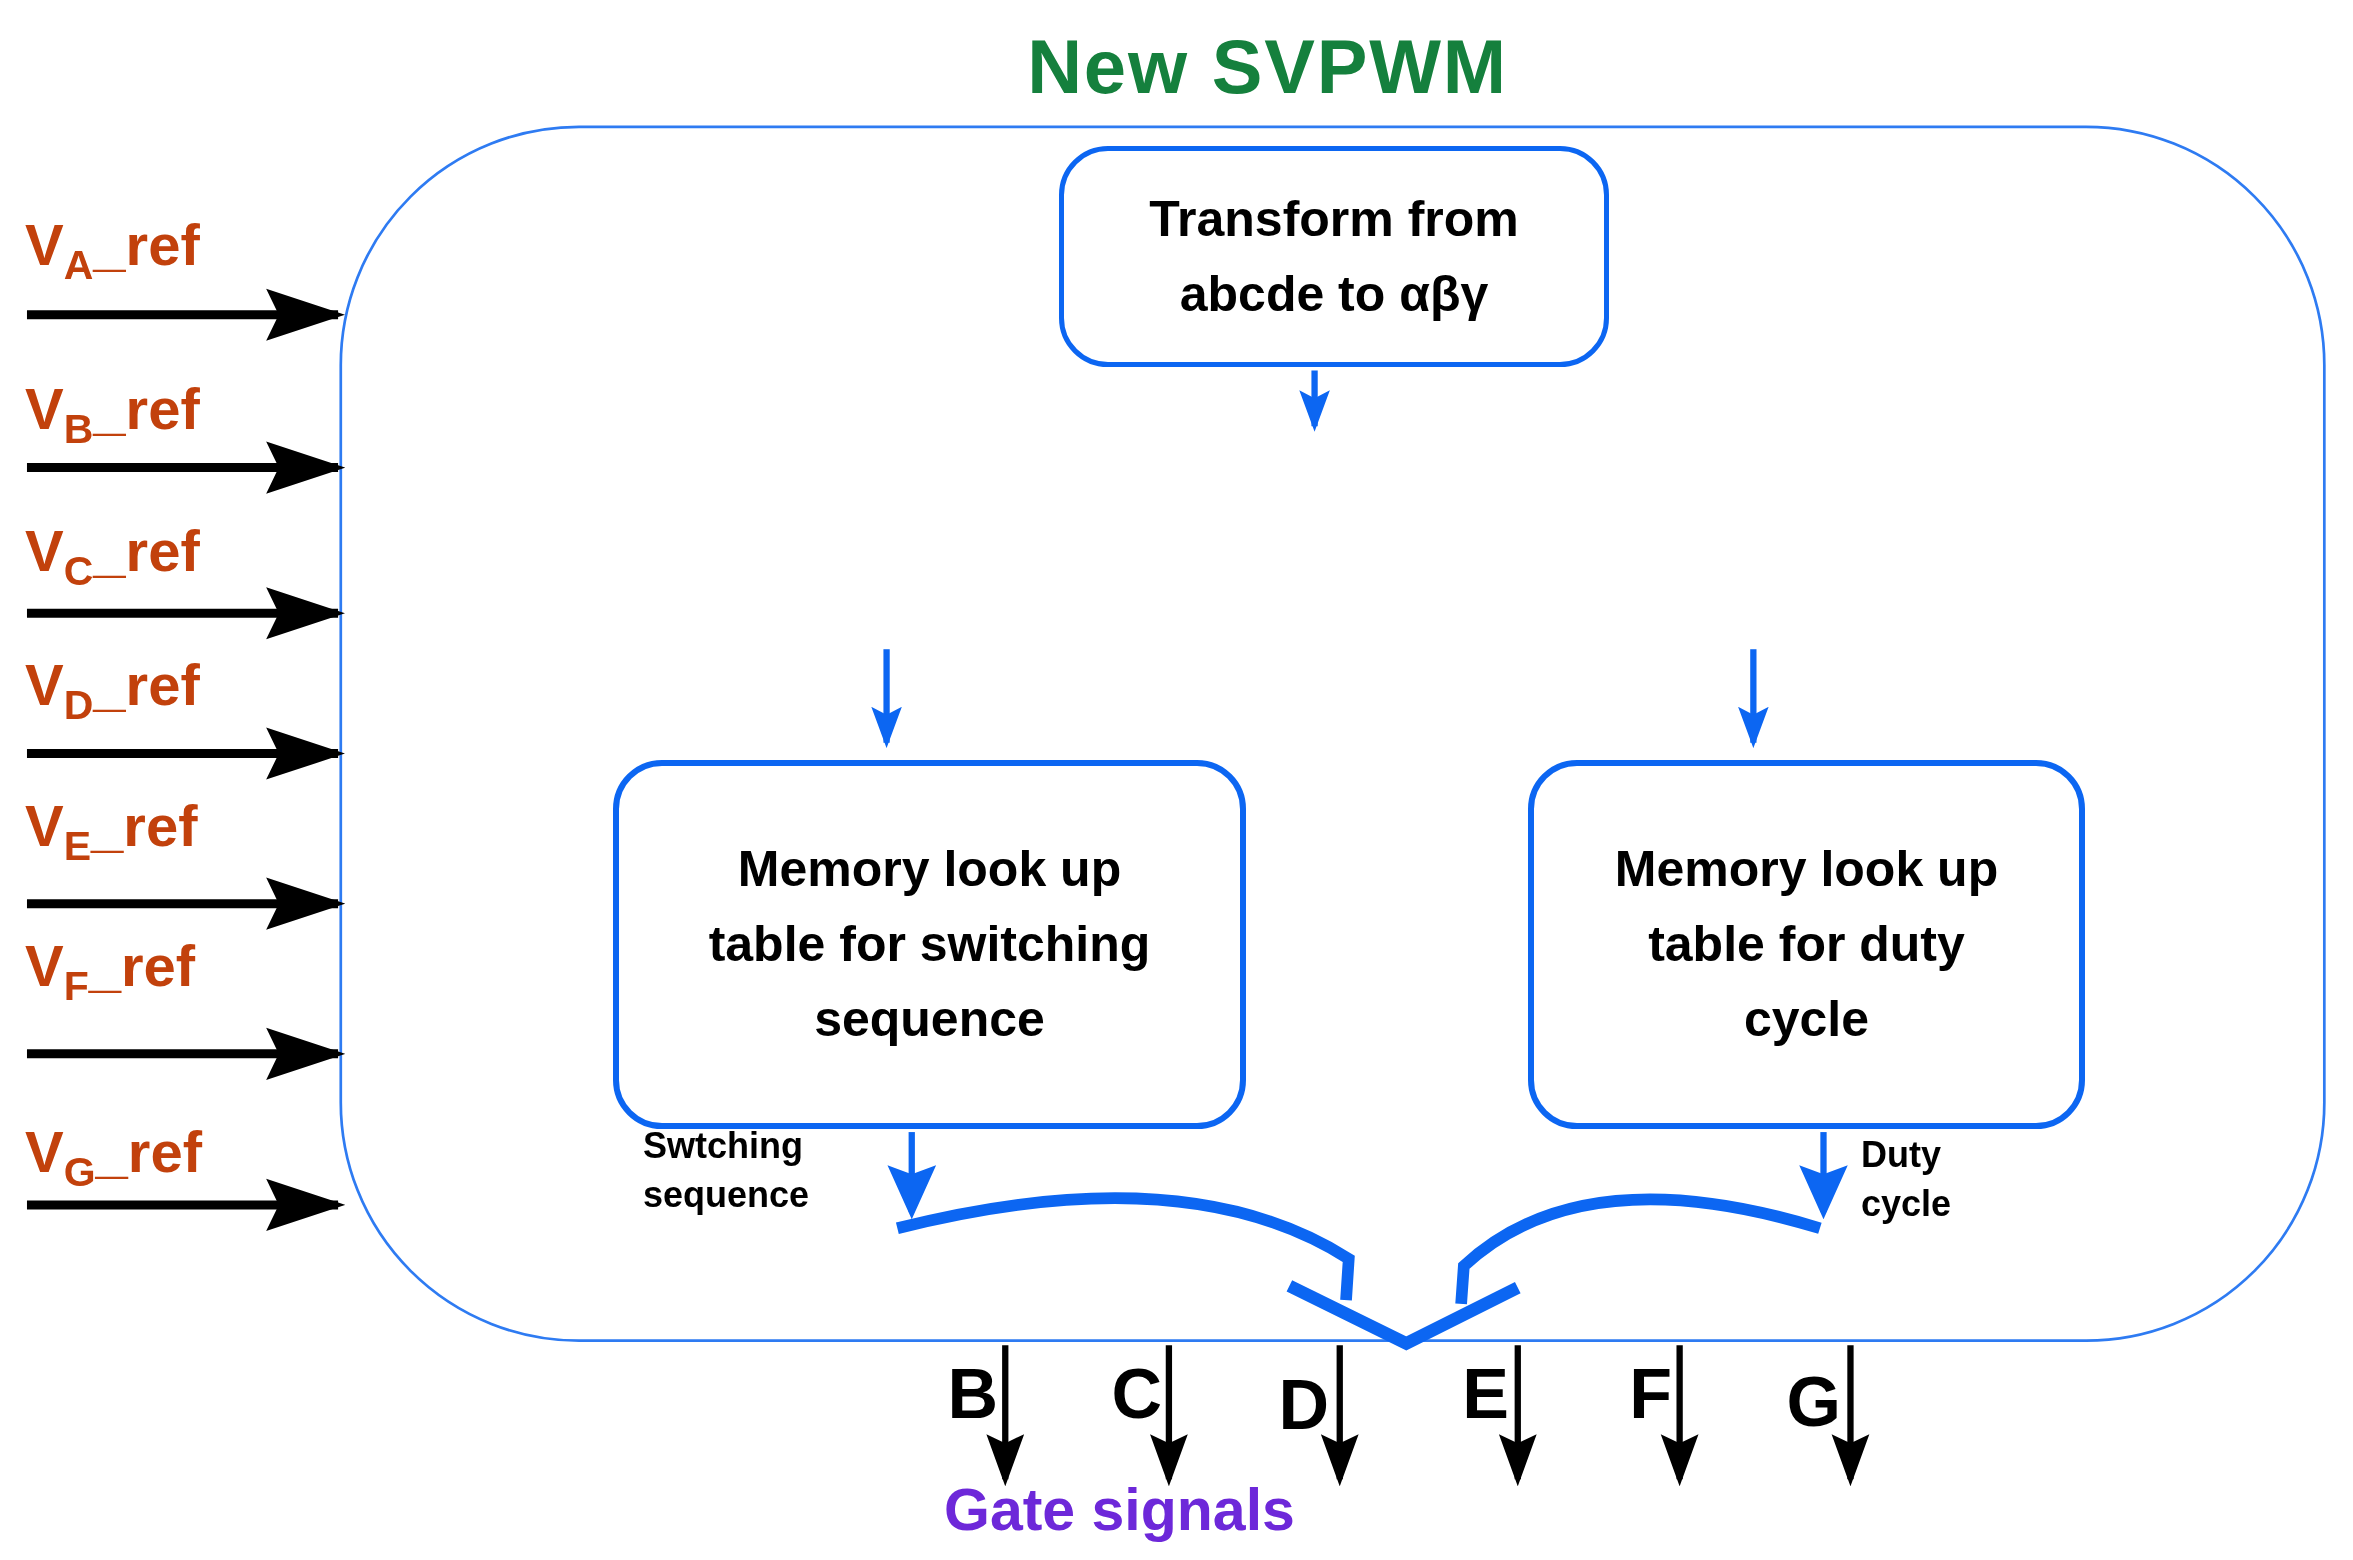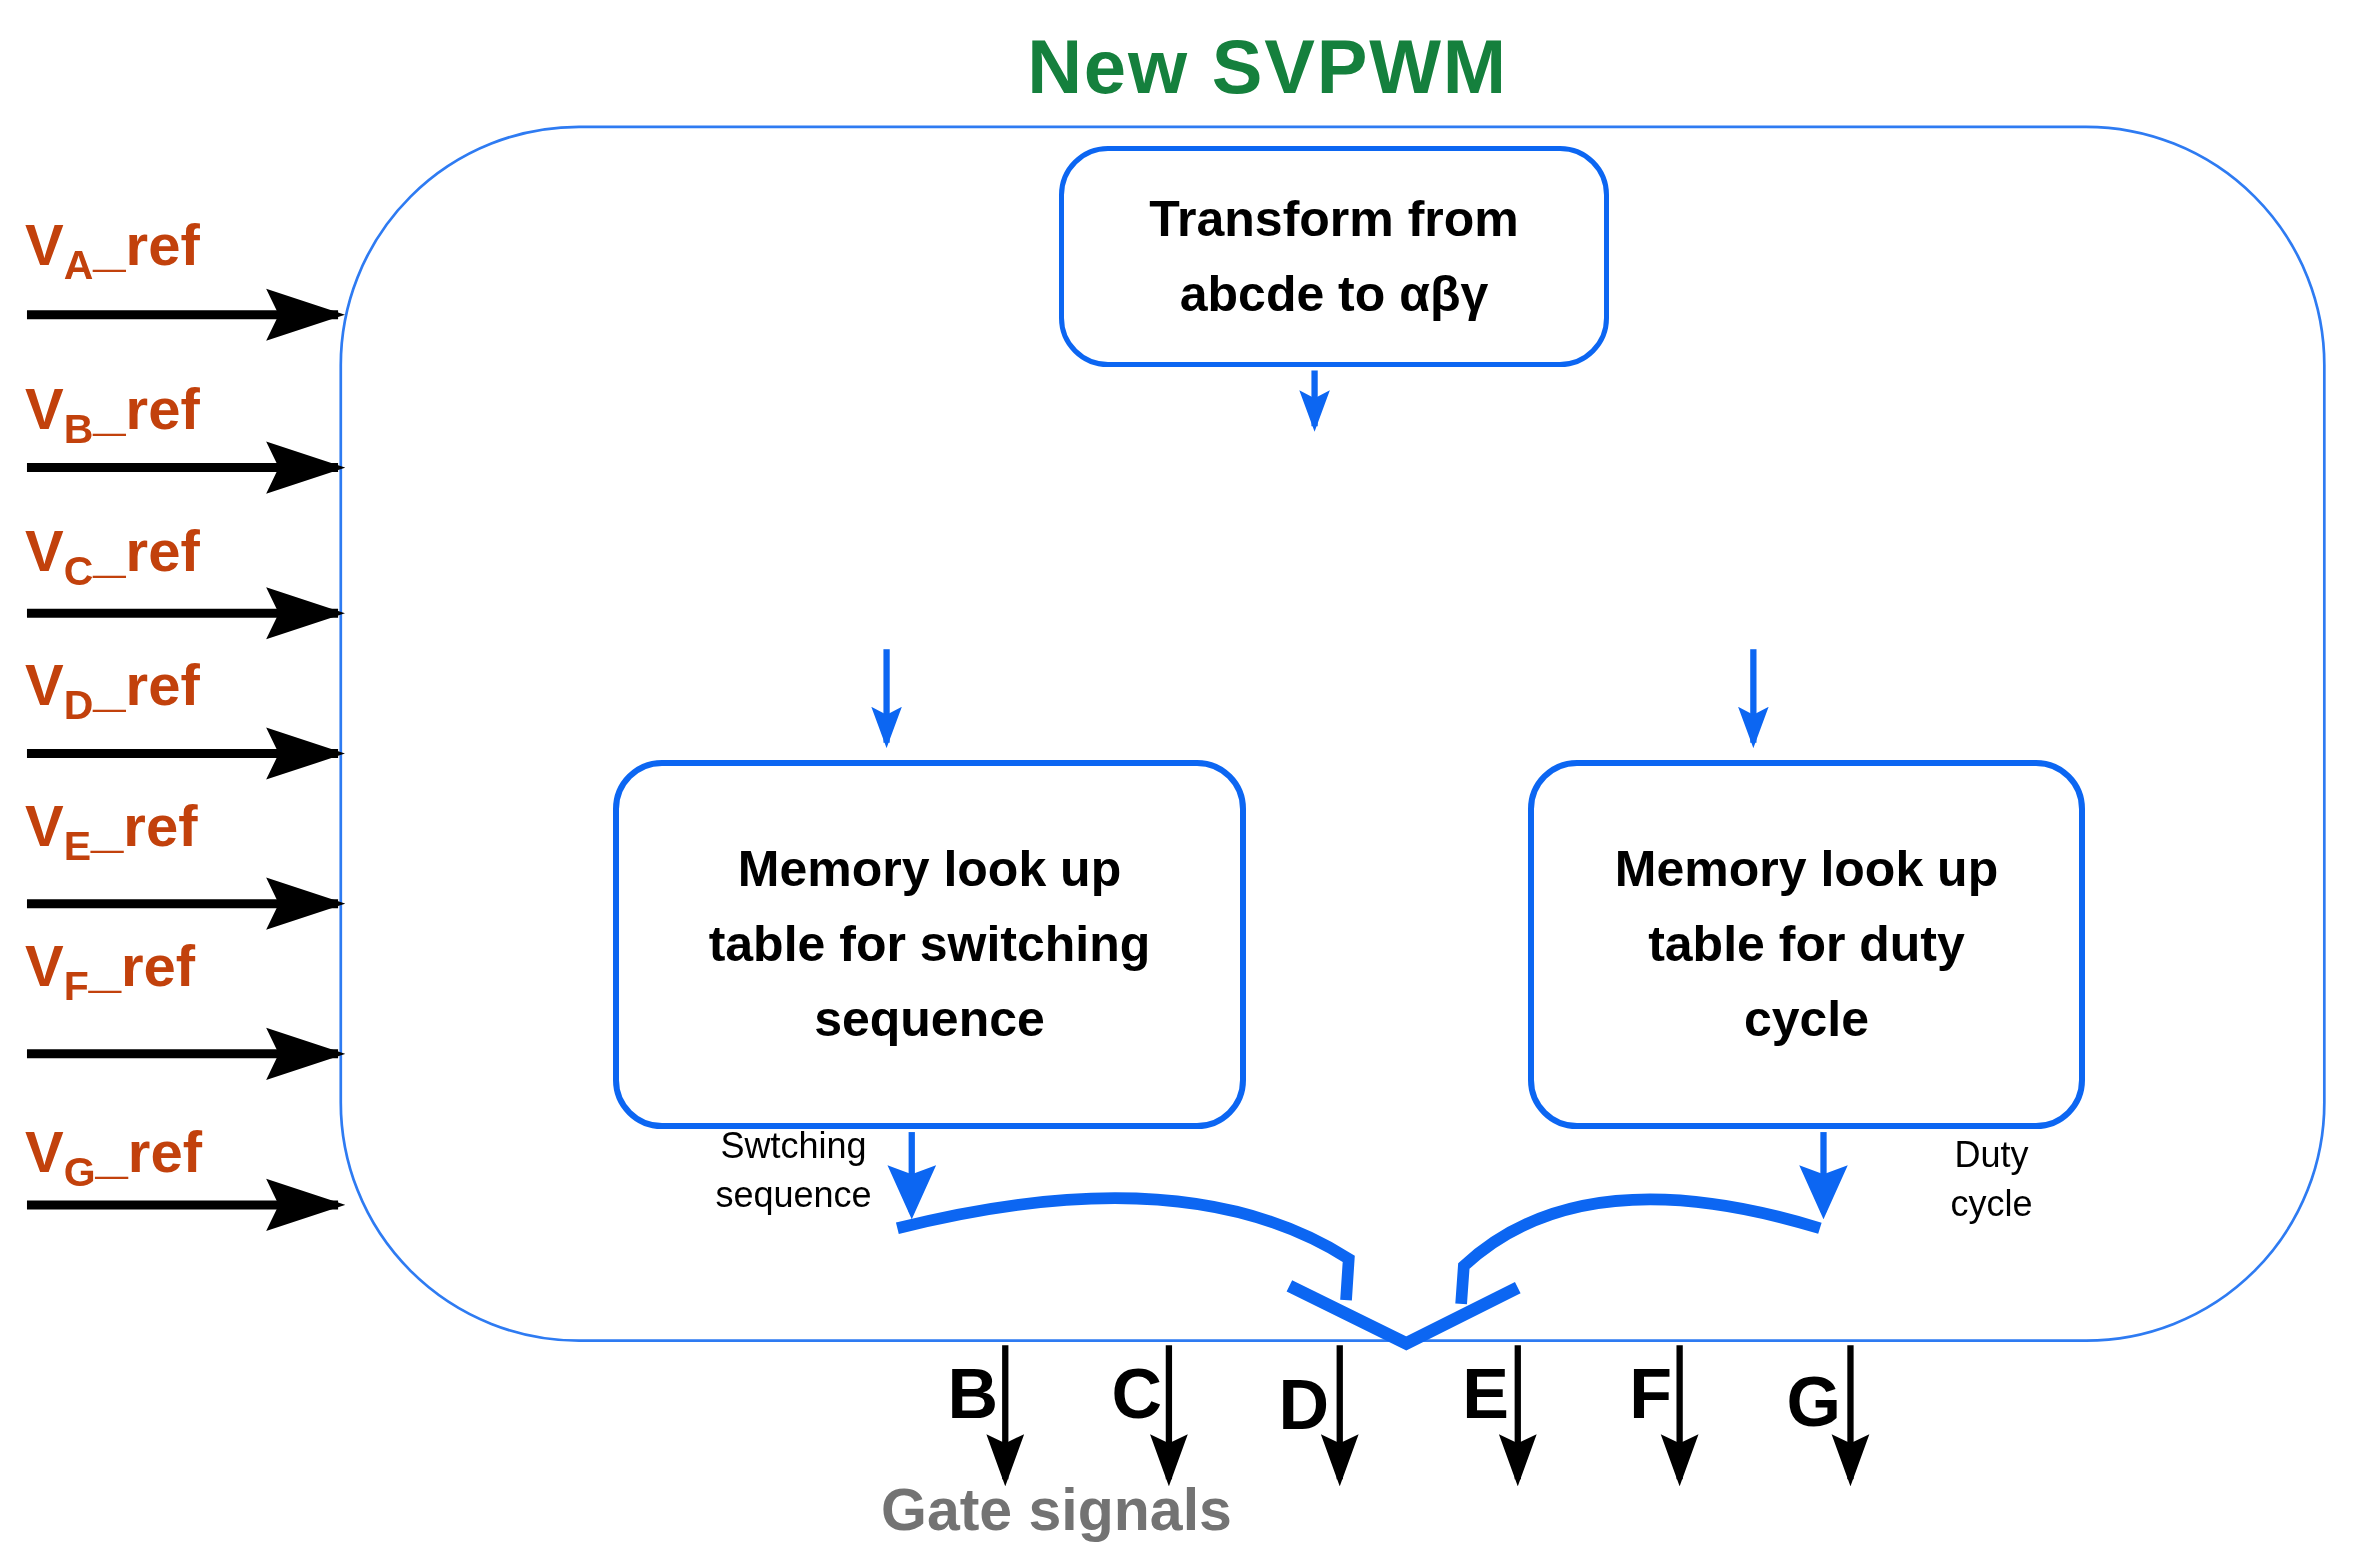--- a/index.html
+++ b/index.html
@@ -16,34 +16,34 @@
   .node{
     position:absolute;display:flex;align-items:center;justify-content:center;
     border:5.4px solid #0c66f2;background:#ffffff;box-sizing:border-box;
     text-align:center;font-weight:bold;color:#000;white-space:pre-line;margin-left:16px;
   }
   .node-transform{left:1043px;top:146px;width:550px;height:221px;border-radius:49px;font-size:50px;line-height:1.5;}
   .node-calc{left:667px;top:437px;width:1387px;height:207px;border-radius:56px;font-size:54px;}
   .node-mem-left{left:597px;top:760px;width:633px;height:369px;border-radius:49px;border-width:6.3px;font-size:50px;line-height:1.5;}
   .node-mem-right{left:1512px;top:760px;width:557px;height:369px;border-radius:49px;border-width:6.3px;font-size:50px;line-height:1.5;}
   .edge-label{
-    position:absolute;text-align:center;font-weight:normal;color:#000;
+    position:absolute;font-weight:bold;color:#000;
     font-size:36px;line-height:1.35;white-space:pre-line;
   }
   .edge-label-switching{left:643px;top:1122px;width:301px;}
   .edge-label-duty{left:1861px;top:1131px;width:261px;}
   .vlabel{
     position:absolute;left:25px;font-size:58px;font-weight:bold;color:#c2410c;white-space:nowrap;
   }
   .vlabel .sub{font-size:41px;vertical-align:-14.4px;}
   .outletter{
     position:absolute;width:63px;top:1359px;text-align:right;
     font-size:70px;font-weight:bold;color:#000;line-height:1;
   }
-  .gate-caption{left:881px;top:1476px;font-size:59px;font-weight:bold;color:#737373;}
+  .gate-caption{left:944px;top:1476px;font-size:59px;font-weight:bold;color:#6d28d9;}
 </style>
 </head>
 <body>
 
 <div id="page">
 
   <svg id="svg-layer" viewBox="0 0 2618 1736" xmlns="http://www.w3.org/2000/svg">
     <defs>
       <marker id="slimBlue" markerUnits="userSpaceOnUse" markerWidth="46" markerHeight="38" refX="40" refY="19" orient="auto">
         <path d="M0,2 L46,19 L0,36 L9,19 Z" fill="#0c66f2"></path>

